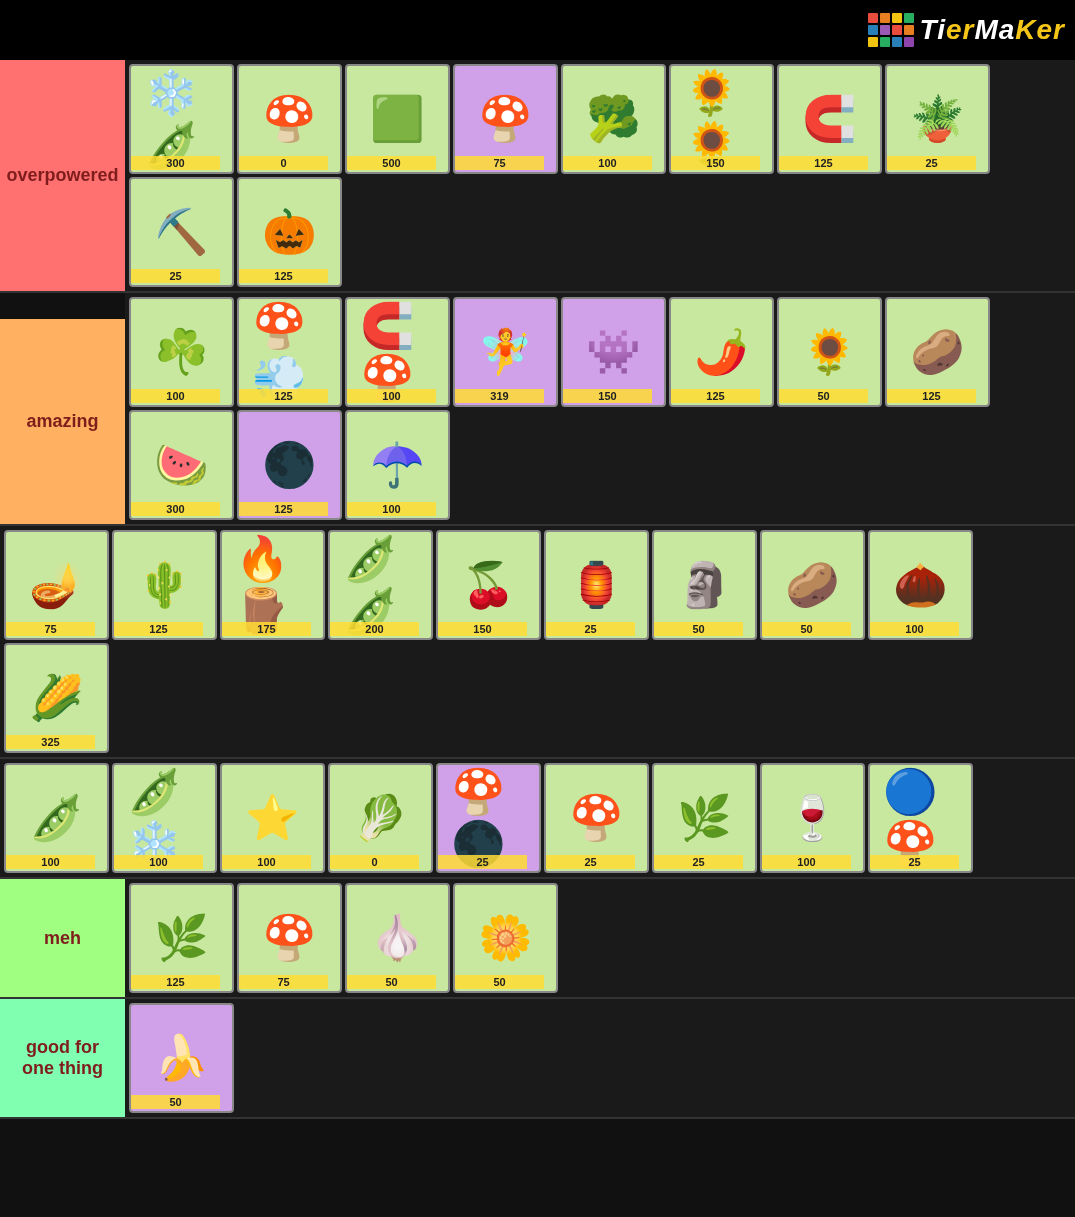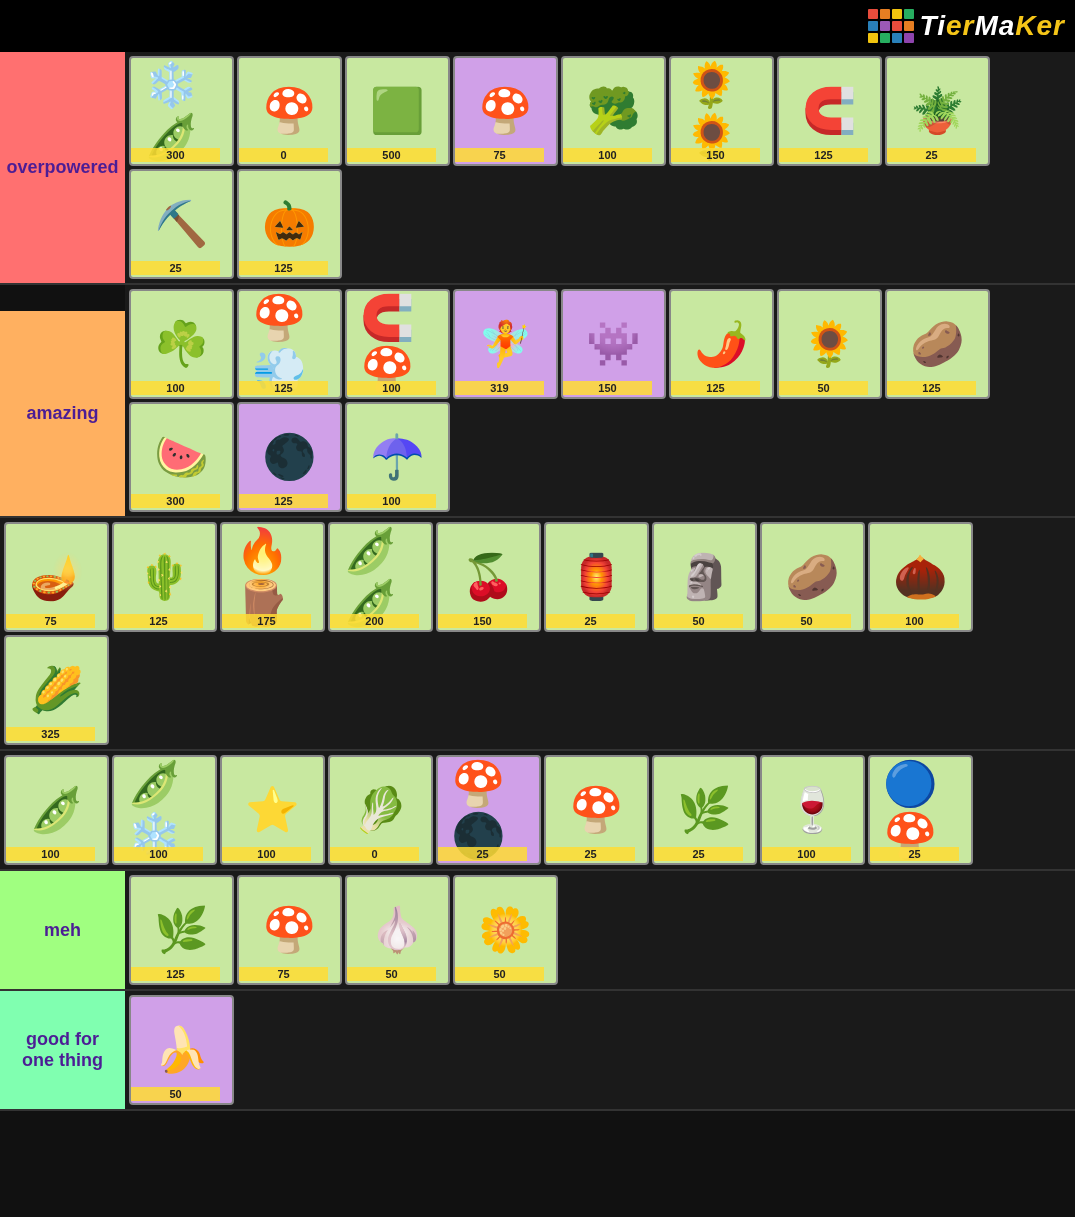--- a/index.html
+++ b/index.html
@@ -18,21 +18,21 @@
     .tier-label {
       width: 125px;
       min-width: 125px;
       display: flex;
       align-items: center;
       justify-content: center;
       font-size: 18px;
       font-weight: bold;
       text-align: center;
       padding: 8px;
-      color: #4c1d95;
+      color: #7f1d1d;
     }
 
     .tier-content {
       flex: 1;
       display: flex;
       flex-wrap: wrap;
       align-content: flex-start;
       background: #1a1a1a;
       padding: 4px;
       gap: 3px;
@@ -69,21 +69,21 @@
       padding: 1px 0;
     }
 
     
     .header-bar {
       display: flex;
       justify-content: flex-end;
       align-items: center;
       background: #000;
       padding: 6px 10px;
-      height: 52px;
+      height: 60px;
     }
 
     .tiermaker-logo {
       display: flex;
       align-items: center;
       gap: 6px;
     }
 
     .logo-grid {
       display: grid;

